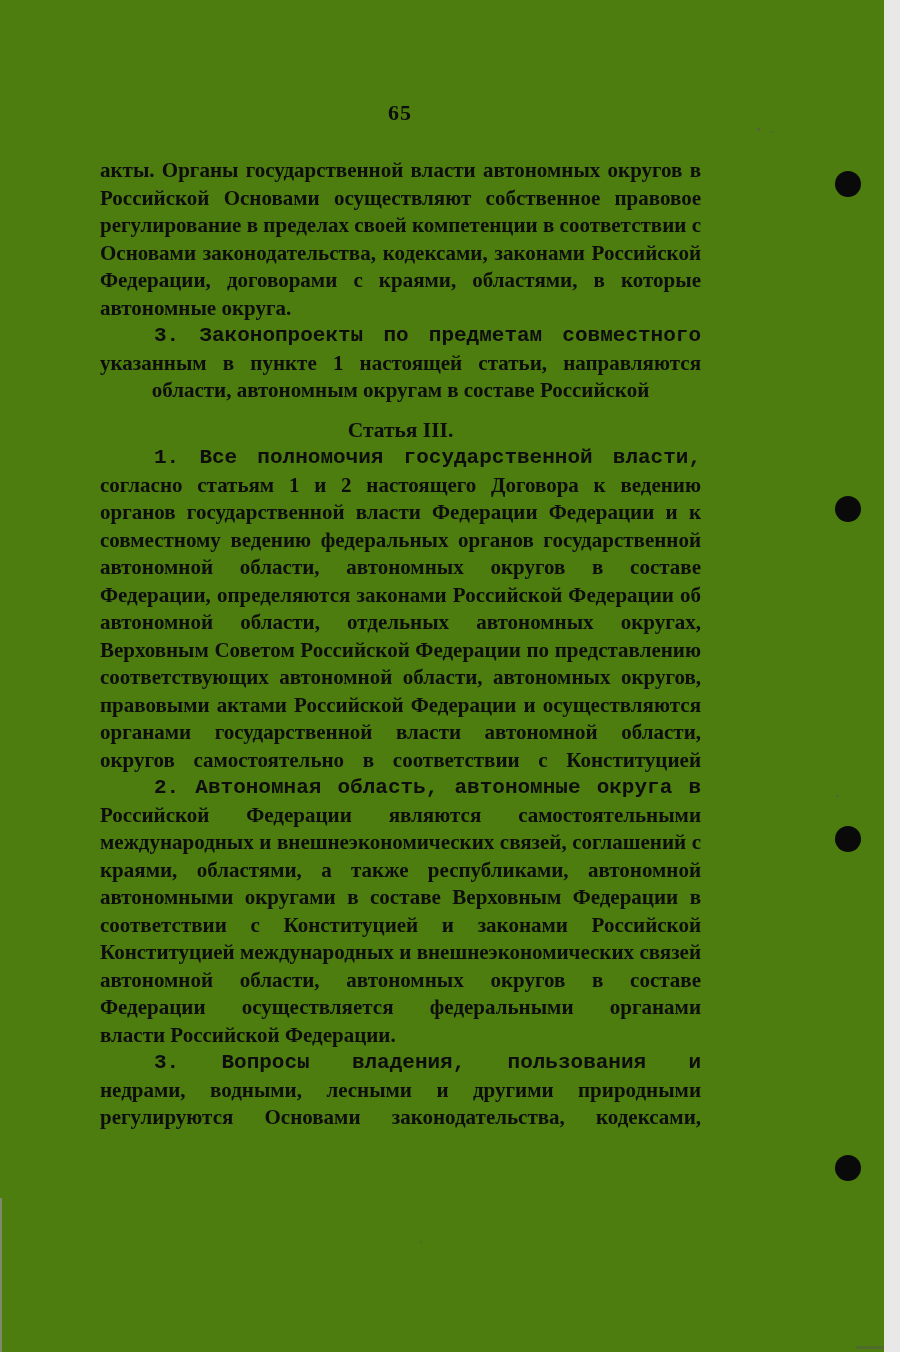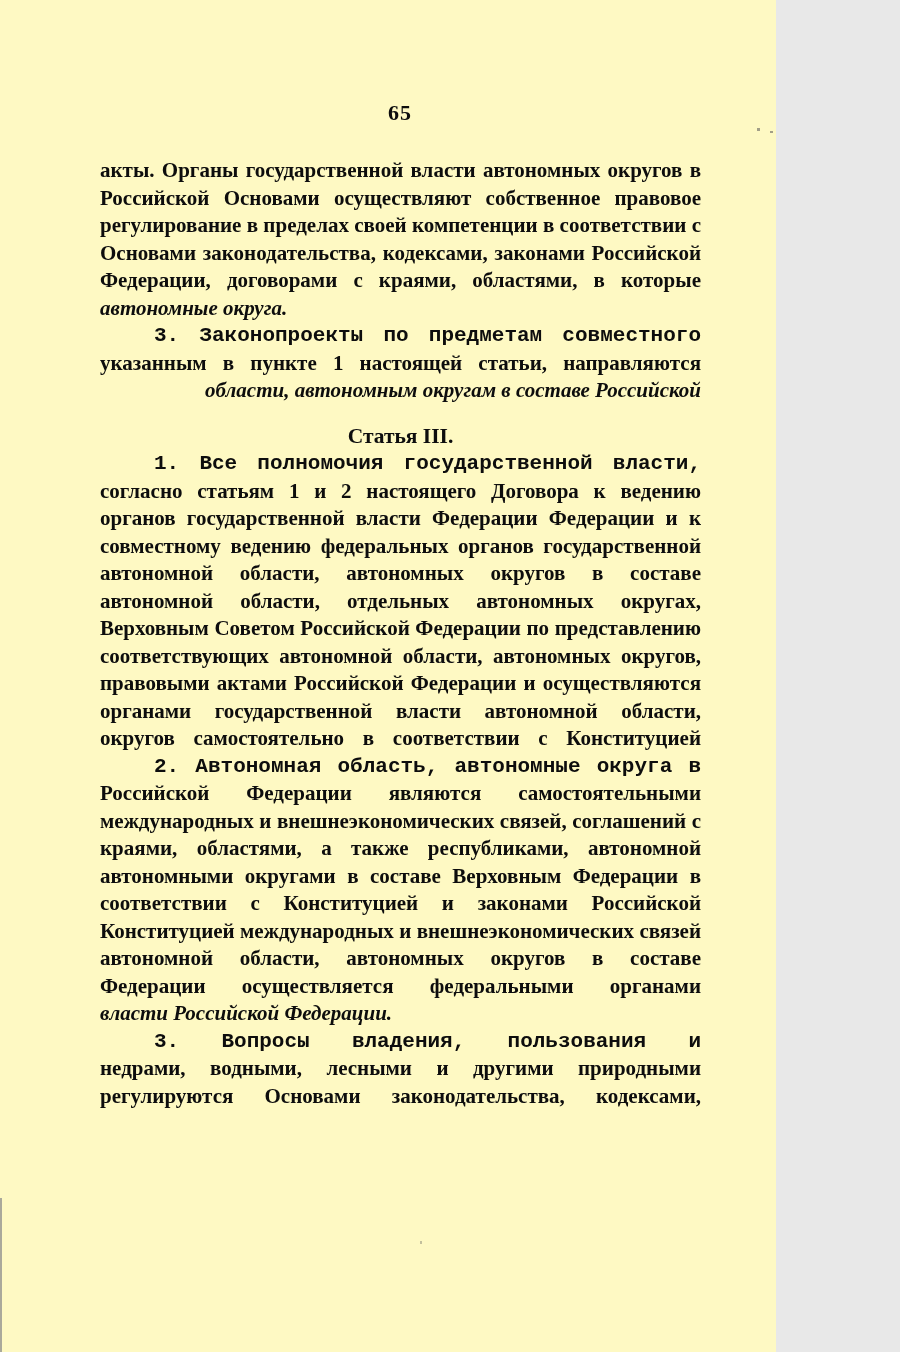--- a/index.html
+++ b/index.html
@@ -2,23 +2,23 @@
 <html><head>
 <meta charset="utf-8">
 <style>
   html, body {
     margin: 0;
     padding: 0;
     background: #e8e8e8;
   }
   .page {
     position: relative;
-    width: 776px;
+    width: 884px;
     height: 1352px;
-    background: #fef9c3;
+    background: #4d7c0f;
     overflow: hidden;
     font-family: "Liberation Serif", "DejaVu Serif", serif;
     color: #0d0d0d;
   }
   .page-number {
     position: absolute;
     top: 100px;
     left: 100px;
     width: 600px;
     text-align: center;
@@ -36,34 +36,33 @@
     font-size: 21px;
     font-weight: bold;
     line-height: 27.5px;
     height: 27.5px;
     white-space: normal;
     text-align: justify;
     text-align-last: justify;
     overflow: hidden;
   }
   .line.last {
-    text-align: right;
+    text-align: center;
     text-align-last: left;
-    font-style: italic;
   }
   .line.indent {
     text-indent: 54px;
     font-family: Liberation Mono, monospace;
   }
   .heading {
     font-size: 21.5px;
     font-weight: bold;
     line-height: 27.5px;
     height: 27.5px;
-    margin-top: 18px;
+    margin-top: 12px;
     text-align: center;
   }
   
   .dot {
     position: absolute;
     width: 26px;
     height: 26px;
     background: #0a0a0a;
     border-radius: 50%;
   }
@@ -116,20 +115,21 @@
       <div class="line last">автономные округа.</div>
       <div class="line indent">3. Законопроекты по предметам совместного ведения,</div>
       <div class="line">указанным в пункте 1 настоящей статьи, направляются автономной</div>
       <div class="line last">области, автономным округам в составе Российской Федерации.</div>
       <div class="heading">Статья III.</div>
       <div class="line indent">1. Все полномочия государственной власти, не отнесенные</div>
       <div class="line">согласно статьям 1 и 2 настоящего Договора к ведению федеральных</div>
       <div class="line">органов государственной власти Федерации Федерации и к</div>
       <div class="line">совместному ведению федеральных органов государственной власти</div>
       <div class="line">автономной области, автономных округов в составе Российской</div>
+      <div class="line">Федерации, определяются законами Российской Федерации об</div>
       <div class="line">автономной области, отдельных автономных округах, принимаемыми</div>
       <div class="line">Верховным Советом Российской Федерации по представлению</div>
       <div class="line">соответствующих автономной области, автономных округов, другими</div>
       <div class="line">правовыми актами Российской Федерации и осуществляются</div>
       <div class="line">органами государственной власти автономной области, автономных</div>
       <div class="line">округов самостоятельно в соответствии с Конституцией Российской</div>
       <div class="line indent">2. Автономная область, автономные округа в составе</div>
       <div class="line">Российской Федерации являются самостоятельными участниками</div>
       <div class="line">международных и внешнеэкономических связей, соглашений с</div>
       <div class="line">краями, областями, а также республиками, автономной областью,</div>

